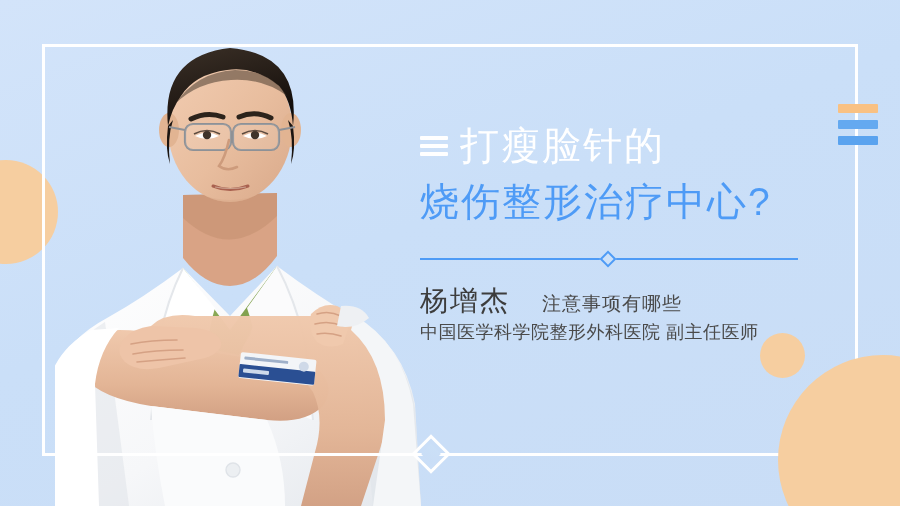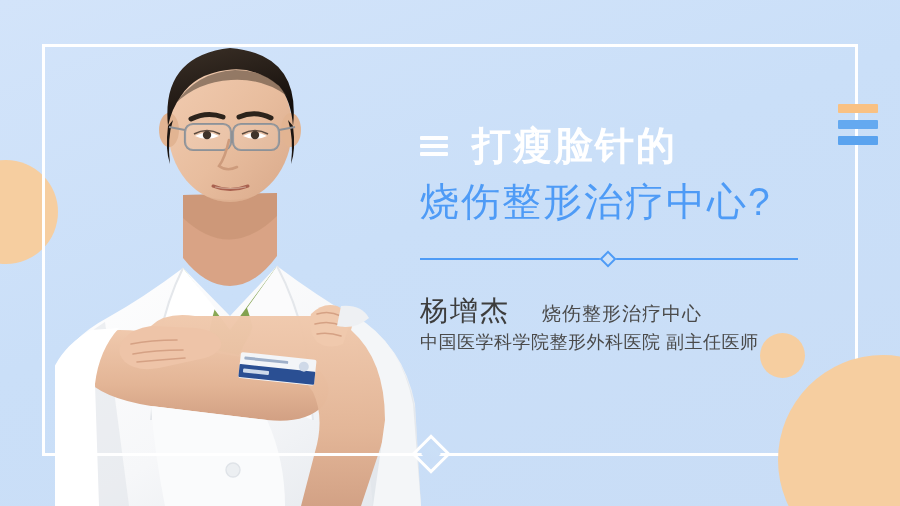--- a/index.html
+++ b/index.html
@@ -118,22 +118,21 @@
     font-size: 39px;
     line-height: 56px;
     letter-spacing: 2px;
     white-space: nowrap;
     font-weight: 400;
   }
   #title-line-1 {
     color: #ffffff;
     display: flex;
     align-items: center;
-    gap: 24px;
-    font-weight: bold;
+    gap: 12px;
   }
   #hamburger-icon {
     display: inline-block;
     width: 28px;
     height: 22px;
     position: relative;
     flex: none;
   }
   #hamburger-icon i {
     position: absolute;
@@ -170,21 +169,21 @@
     top: 1px;
     width: 12px;
     height: 12px;
     border: 2px solid #4e9bf6;
     box-sizing: border-box;
     transform: rotate(45deg);
     background: #cde1f8;
   }
 
   #doctor-line {
-    margin-top: 26px;
+    margin-top: 16px;
     display: flex;
     align-items: baseline;
     white-space: nowrap;
     text-align: right;
   }
   #doctor-name {
     font-size: 28px;
     color: #3d3d3d;
     letter-spacing: 2px;
   }
@@ -364,19 +363,19 @@
 
     <div class="title-line" id="title-line-2">烧伤整形治疗中心?</div>
 
     <div id="divider">
       <span class="rule"></span>
       <span class="diamond"></span>
     </div>
 
     <div id="doctor-line">
       <span id="doctor-name">杨增杰</span>
-      <span id="doctor-dept">烧伤整形治疗中心</span>
+      <span id="doctor-dept">注意事项有哪些</span>
     </div>
 
     <div id="doctor-affil">中国医学科学院整形外科医院  副主任医师</div>
 
   </div>
 </div>
 
 </body></html>

